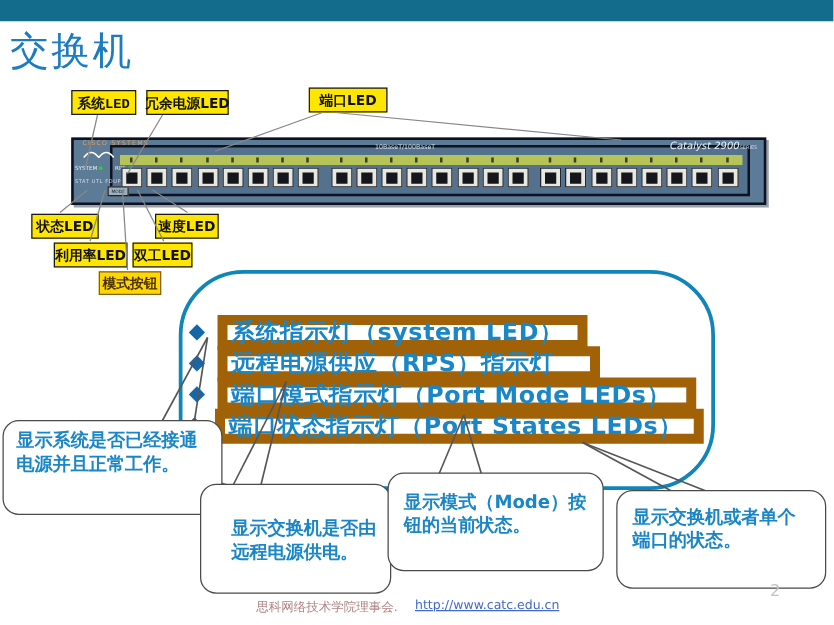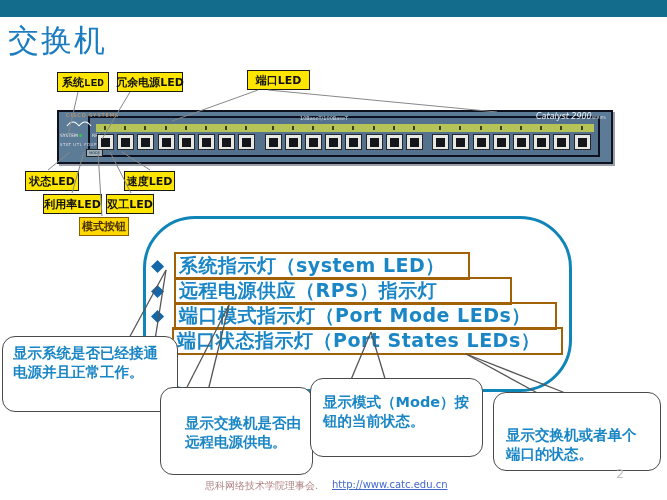--- a/index.html
+++ b/index.html
@@ -42,38 +42,38 @@
         box-sizing:border-box;z-index:2;}
   .port-slot{position:absolute;left:3px;top:3px;width:9px;height:9px;background:#14161c;}
 
   
   .tealrect{position:absolute;left:143px;top:216px;width:429px;height:176px;border:3.5px solid #0f85b8;
             border-radius:52px;background:#fff;box-sizing:border-box;z-index:1;}
 
   
   .diamond{position:absolute;font-size:17px;color:#1467a8;z-index:3;}
   .d1{left:151px;top:255px;} .d2{left:151px;top:280px;} .d3{left:151px;top:305px;} .d4{left:149px;top:330px;}
-  .redbox{position:absolute;height:28px;border:2px solid #a16207;box-sizing:border-box;z-index:3;
+  .redbox{position:absolute;height:28px;border:8px solid #a16207;box-sizing:border-box;z-index:3;
           display:flex;align-items:center;padding-left:3px;white-space:nowrap;overflow:visible;
           font-size:19px;font-weight:bold;color:#1a86c6;letter-spacing:.5px;}
   .rb1{left:174px;top:252px;width:296px;}
-  .rb2{left:174px;top:277px;width:338px;}
+  .rb2{left:174px;top:277px;width:306px;}
   .rb3{left:174px;top:302px;width:383px;}
   .rb4{left:172px;top:327px;width:391px;}
 
   
   .leads{position:absolute;left:0;top:0;width:667px;height:500px;pointer-events:none;z-index:4;}
 
   
   .bubble{position:absolute;background:#fff;border:1.6px solid #4a4a4a;border-radius:13px;
           color:#1a86c6;font-weight:bold;font-size:14.5px;line-height:1.3;box-sizing:border-box;z-index:5;}
   .bb1{left:2px;top:336px;width:176px;height:76px;padding:7px 10px;}
   .bb2{left:160px;top:387px;width:153px;height:88px;padding:26px 10px 6px 24px;}
   .bb3{left:310px;top:378px;width:173px;height:79px;padding:14px 12px;}
-  .bb4{left:493px;top:392px;width:168px;height:79px;padding:33px 12px;}
+  .bb4{left:493px;top:392px;width:168px;height:79px;padding:12px 12px;}
 
   .footer-org{position:absolute;left:205px;top:479px;font-size:10px;color:#b08484;z-index:6;}
   .footer-url{position:absolute;left:332px;top:479px;font-size:10px;color:#4169cc;text-decoration:underline;z-index:6;}
   .pagenum{position:absolute;left:616px;top:466px;font-size:13px;color:#c2c2c2;z-index:6;}
 </style>
 </head>
 <body>
 
 <div class="slide">
   <div class="topbar"></div>

